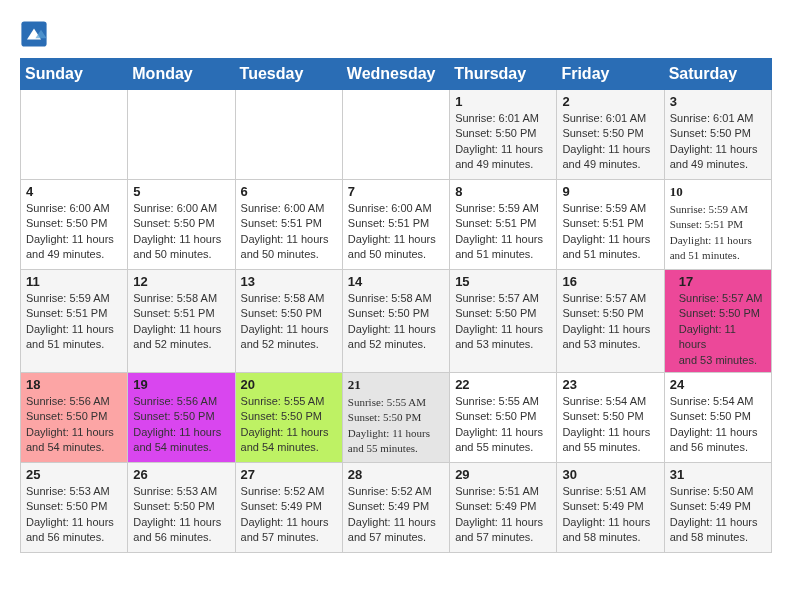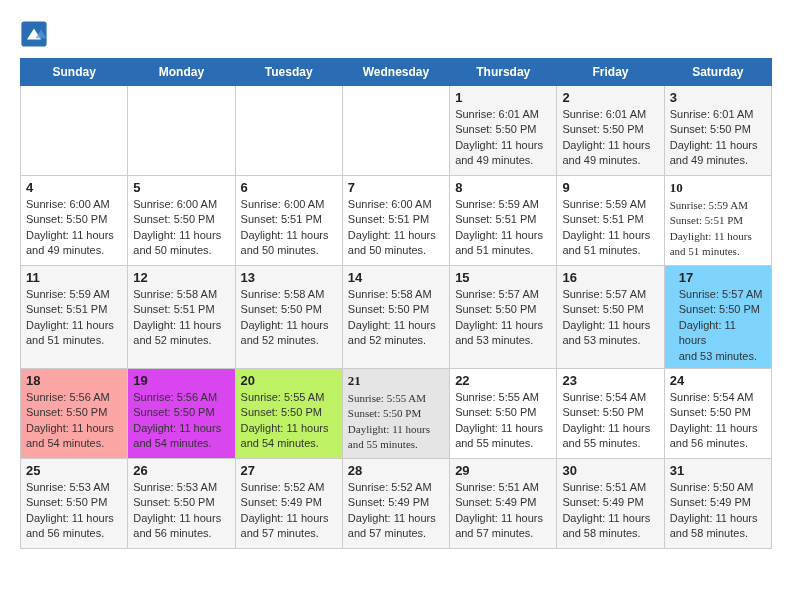--- a/index.html
+++ b/index.html
@@ -47,24 +47,24 @@
       color: #444;
     }
     table {
       width: 100%;
       border-collapse: collapse;
       table-layout: fixed;
     }
     thead th {
       background-color: #2a6db5;
       color: #fff;
-      font-size: 12px;
+      font-size: 16px;
       font-weight: bold;
       padding: 6px 4px;
-      text-align: center;
+      text-align: left;
       border: 1px solid #2a6db5;
     }
     tbody td {
       border: 1px solid #ccc;
       vertical-align: top;
       padding: 4px 5px;
       font-size: 10px;
       color: #333;
       height: 90px;
       background: #fff;
@@ -191,21 +191,21 @@
           <div class="day-info">Sunrise: 5:58 AM<br>Sunset: 5:50 PM<br>Daylight: 11 hours<br>and 52 minutes.</div>
         </td>
         <td style="background: rgb(245, 245, 245);">
           <span class="day-num">15</span>
           <div class="day-info">Sunrise: 5:57 AM<br>Sunset: 5:50 PM<br>Daylight: 11 hours<br>and 53 minutes.</div>
         </td>
         <td style="background: rgb(245, 245, 245);">
           <span class="day-num">16</span>
           <div class="day-info">Sunrise: 5:57 AM<br>Sunset: 5:50 PM<br>Daylight: 11 hours<br>and 53 minutes.</div>
         </td>
-        <td style="background: #7dd3fc; padding-left: 14px;">
+        <td style="background: #ec4899; padding-left: 14px;">
           <span class="day-num">17</span>
           <div class="day-info">Sunrise: 5:57 AM<br>Sunset: 5:50 PM<br>Daylight: 11 hours<br>and 53 minutes.</div>
         </td>
       </tr>
       <tr>
         <td style="background: #fca5a5; margin-top: 12px;">
           <span class="day-num">18</span>
           <div class="day-info">Sunrise: 5:56 AM<br>Sunset: 5:50 PM<br>Daylight: 11 hours<br>and 54 minutes.</div>
         </td>
         <td style="background: #d946ef;">

